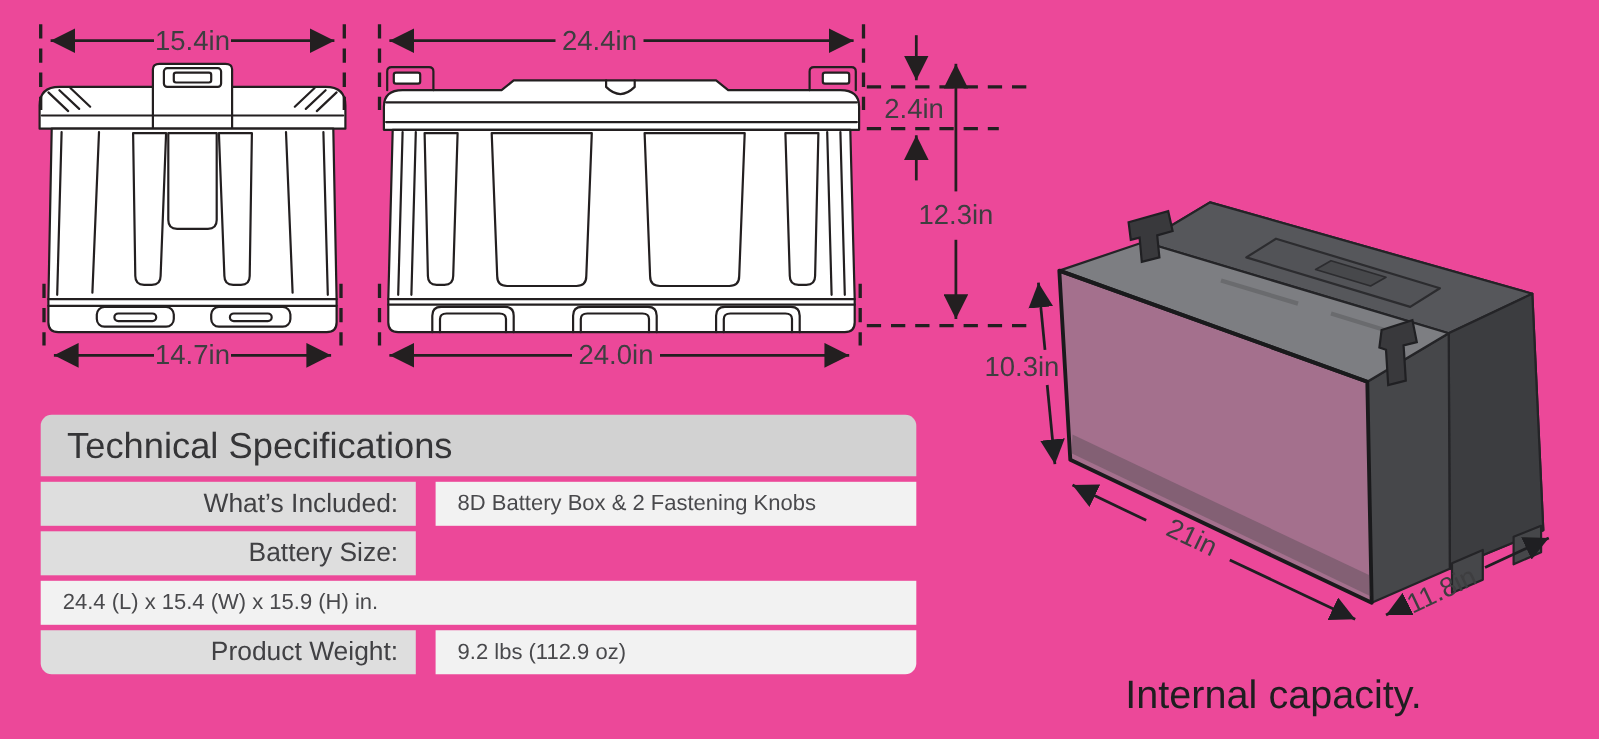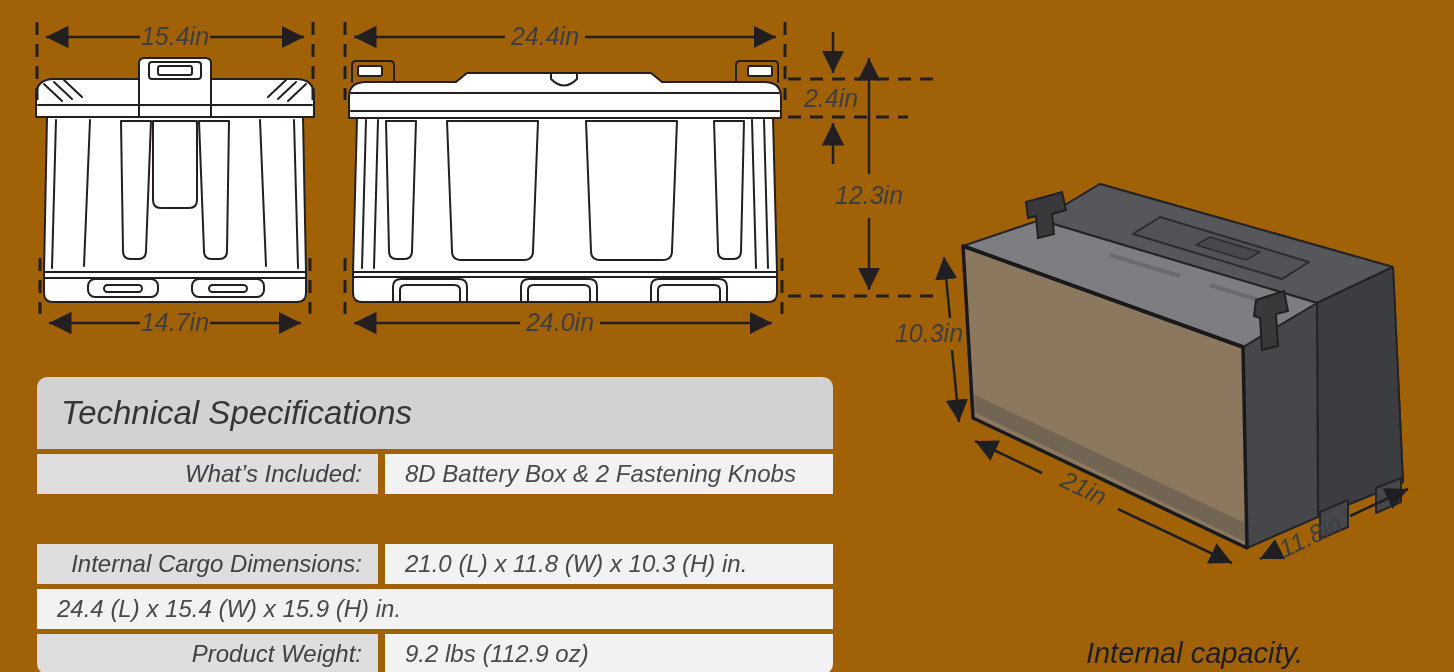--- a/index.html
+++ b/index.html
@@ -1,46 +1,46 @@
 <!DOCTYPE html>
 <html><head>
 <meta charset="utf-8">
 <style>
   html,body { margin:0; padding:0; background:#ffffff; }
   .stage {
-    position:relative; width:1454px; height:672px; background:#a16207;
-    overflow:hidden; font-family:"Liberation Sans", sans-serif;font-style:italic;
+    position:relative; width:1454px; height:672px; background:#ec4899;
+    overflow:hidden; font-family:"Liberation Sans", sans-serif;
   }
   svg text { font-family:"Liberation Sans", sans-serif; }
 
   .views-svg { position:absolute; left:0; top:0; }
   .render-svg { position:absolute; left:880px; top:150px; }
 
   .caption {
-    position:absolute; left:1023px; top:634px; width:280px; height:38px;
-    text-align:right; font-size:29px; line-height:38px; color:#1e1e20;
+    position:absolute; left:1023px; top:613px; width:280px; height:38px;
+    text-align:left; font-size:36px; line-height:38px; color:#1e1e20;
   }
 
   .spec-table { position:absolute; left:37px; top:377px; width:796px; }
   .spec-header {
-    height:72px; background:#d2d2d2; border-radius:10px 10px 0 0;
+    height:56px; background:#d2d2d2; border-radius:10px 10px 0 0;
     display:flex; align-items:center; padding-left:24px; box-sizing:border-box;
     font-size:33px; color:#353537; margin-bottom:5px;
   }
-  .spec-row { display:flex; gap:7px; margin-bottom:5px; height:40px; }
+  .spec-row { display:flex; gap:18px; margin-bottom:5px; height:40px; }
   .spec-row:last-child { margin-bottom:16px; }
   .spec-label {
     width:341px; box-sizing:border-box; background:#dedede;
     display:flex; align-items:center; justify-content:flex-end; padding-right:16px;
     font-size:24px; color:#414144;
   }
   .spec-value {
     flex:1; box-sizing:border-box; background:#f2f2f2;
     display:flex; align-items:center; padding-left:20px;
-    font-size:24px; color:#49494c;
+    font-size:20px; color:#49494c;
   }
   .spec-row:last-child .spec-label { border-radius:0 0 0 10px; }
   .spec-row:last-child .spec-value { border-radius:0 0 10px 0; }
 </style>
 </head>
 <body>
 
 <div class="stage">
 
   <svg class="views-svg" width="960" height="365" viewBox="0 0 960 365">
@@ -217,24 +217,21 @@
 
   <div class="spec-table">
     <div class="spec-header">
       <span>Technical Specifications</span>
     </div>
     <div class="spec-row">
       <div class="spec-label">What’s Included:</div>
       <div class="spec-value">8D Battery Box &amp; 2 Fastening Knobs</div>
     </div>
     <div class="spec-row">
-    </div>
-    <div class="spec-row">
-      <div class="spec-label">Internal Cargo Dimensions:</div>
-      <div class="spec-value">21.0 (L) x 11.8 (W) x 10.3 (H) in.</div>
+      <div class="spec-label">Battery Size:</div>
     </div>
     <div class="spec-row">
       <div class="spec-value">24.4 (L) x 15.4 (W) x 15.9 (H) in.</div>
     </div>
     <div class="spec-row">
       <div class="spec-label">Product Weight:</div>
       <div class="spec-value">9.2 lbs (112.9 oz)</div>
     </div>
   </div>
 

